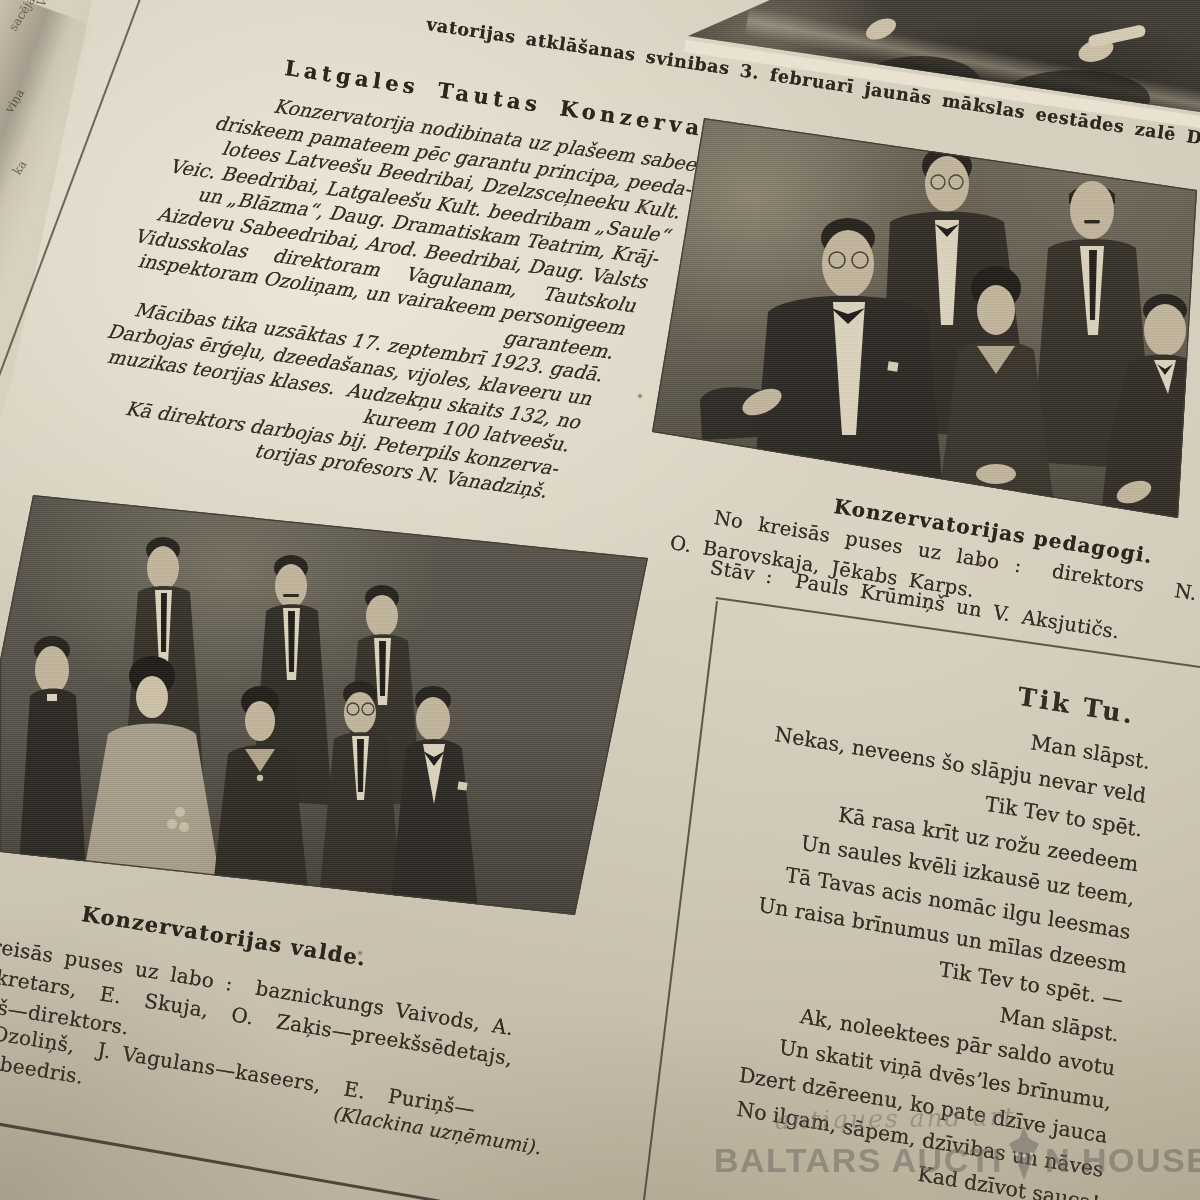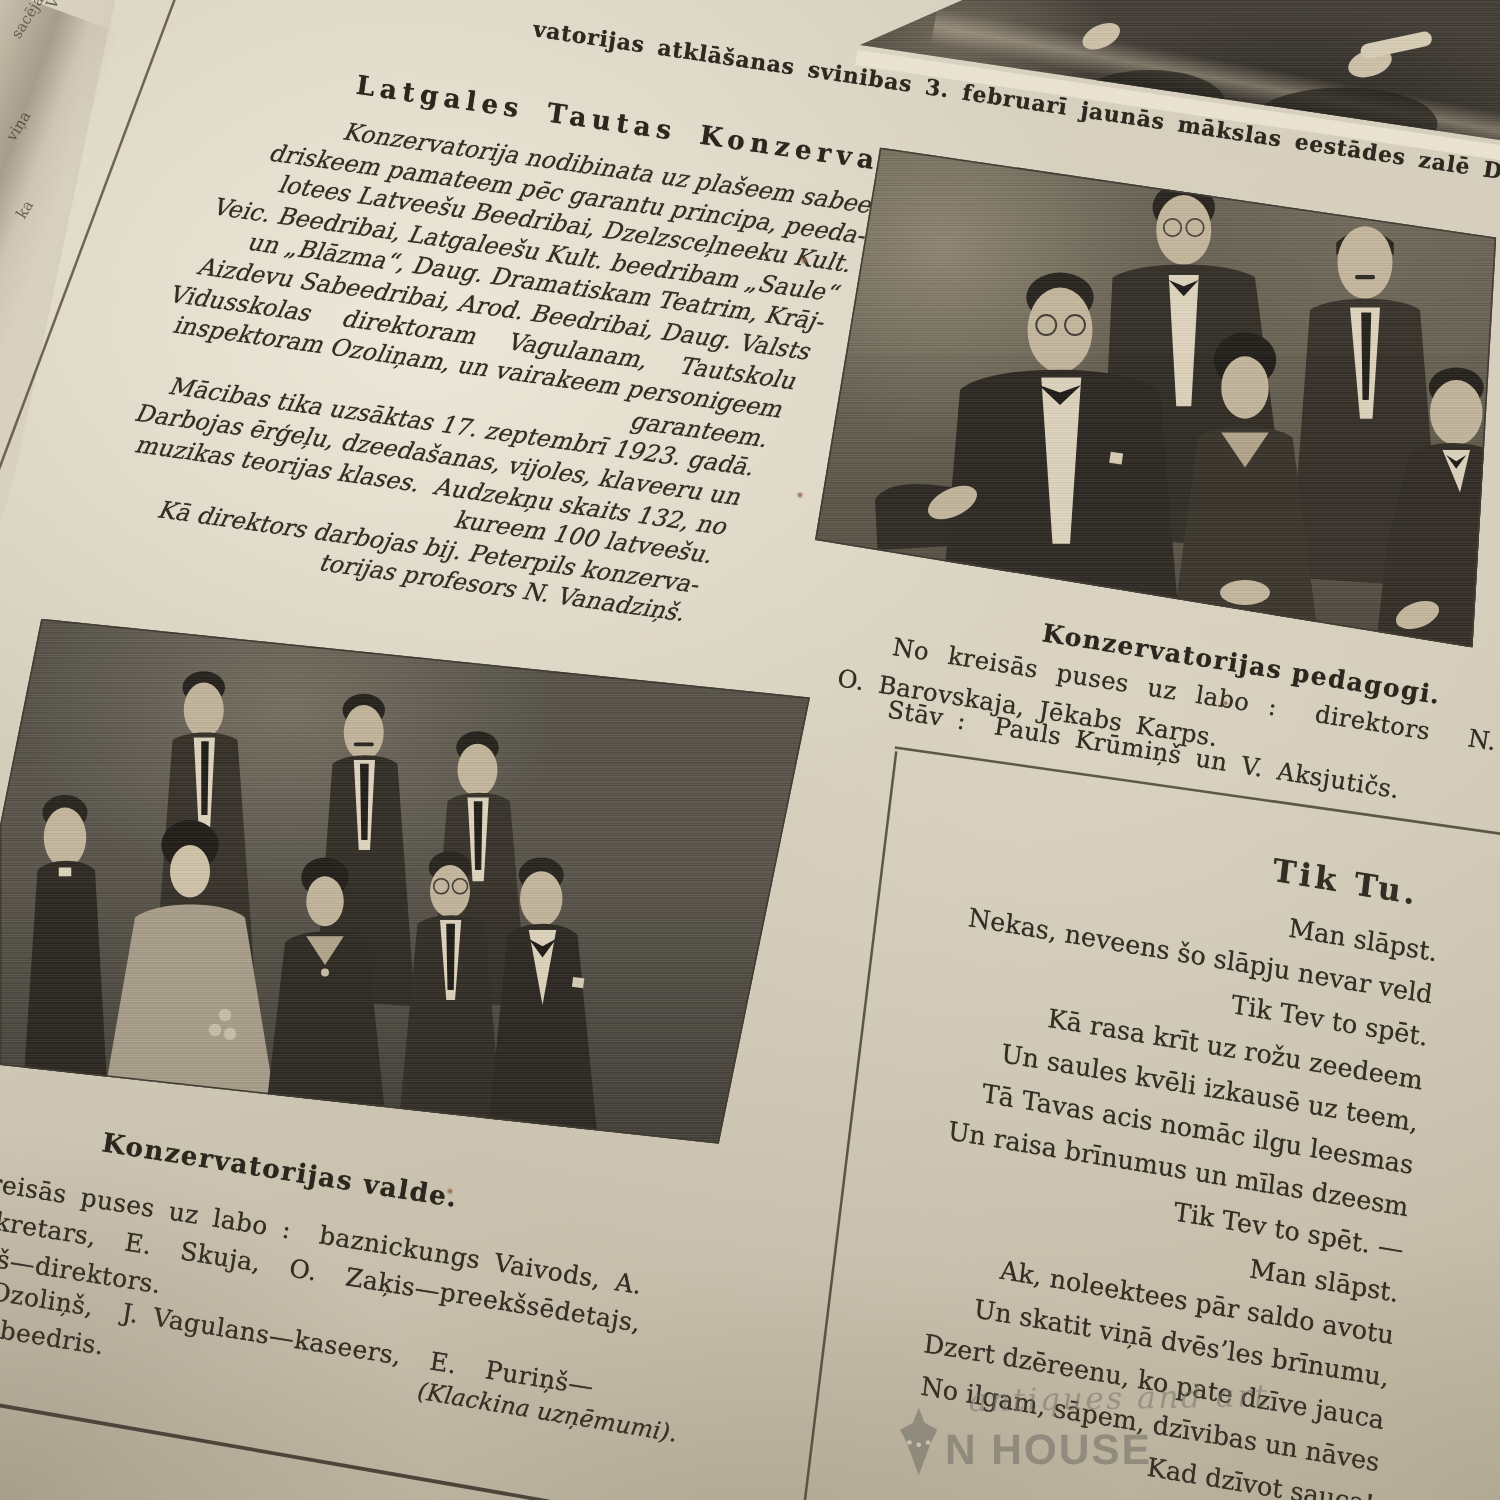--- a/index.html
+++ b/index.html
@@ -299,20 +299,21 @@
 
   <div class="speck" style="left:640px;top:205px;width:7px;height:7px;"></div>
   <div class="speck" style="left:637px;top:393px;width:6px;height:6px;"></div>
   <div class="speck" style="left:357px;top:950px;width:6px;height:6px;"></div>
   <div class="speck" style="left:978px;top:560px;width:5px;height:5px;"></div>
 
   <div class="vignette"></div>
 
   <div class="wm-script">antiques and art</div>
   <div class="wm-main">
+    <span>BALTARS AUCTI</span>
     <svg width="38" height="56" viewBox="0 0 40 60">
       <polygon points="20,0 25,13 36,19 30,31 20,58 10,31 4,19 15,13" fill="rgba(106,103,96,0.52)"></polygon>
       <circle cx="12" cy="30" r="2" fill="rgba(214,207,189,0.8)"></circle>
       <circle cx="20" cy="32" r="2" fill="rgba(214,207,189,0.8)"></circle>
       <circle cx="28" cy="30" r="2" fill="rgba(214,207,189,0.8)"></circle>
     </svg>
     <span>N HOUSE</span>
   </div>
 
 </div>

